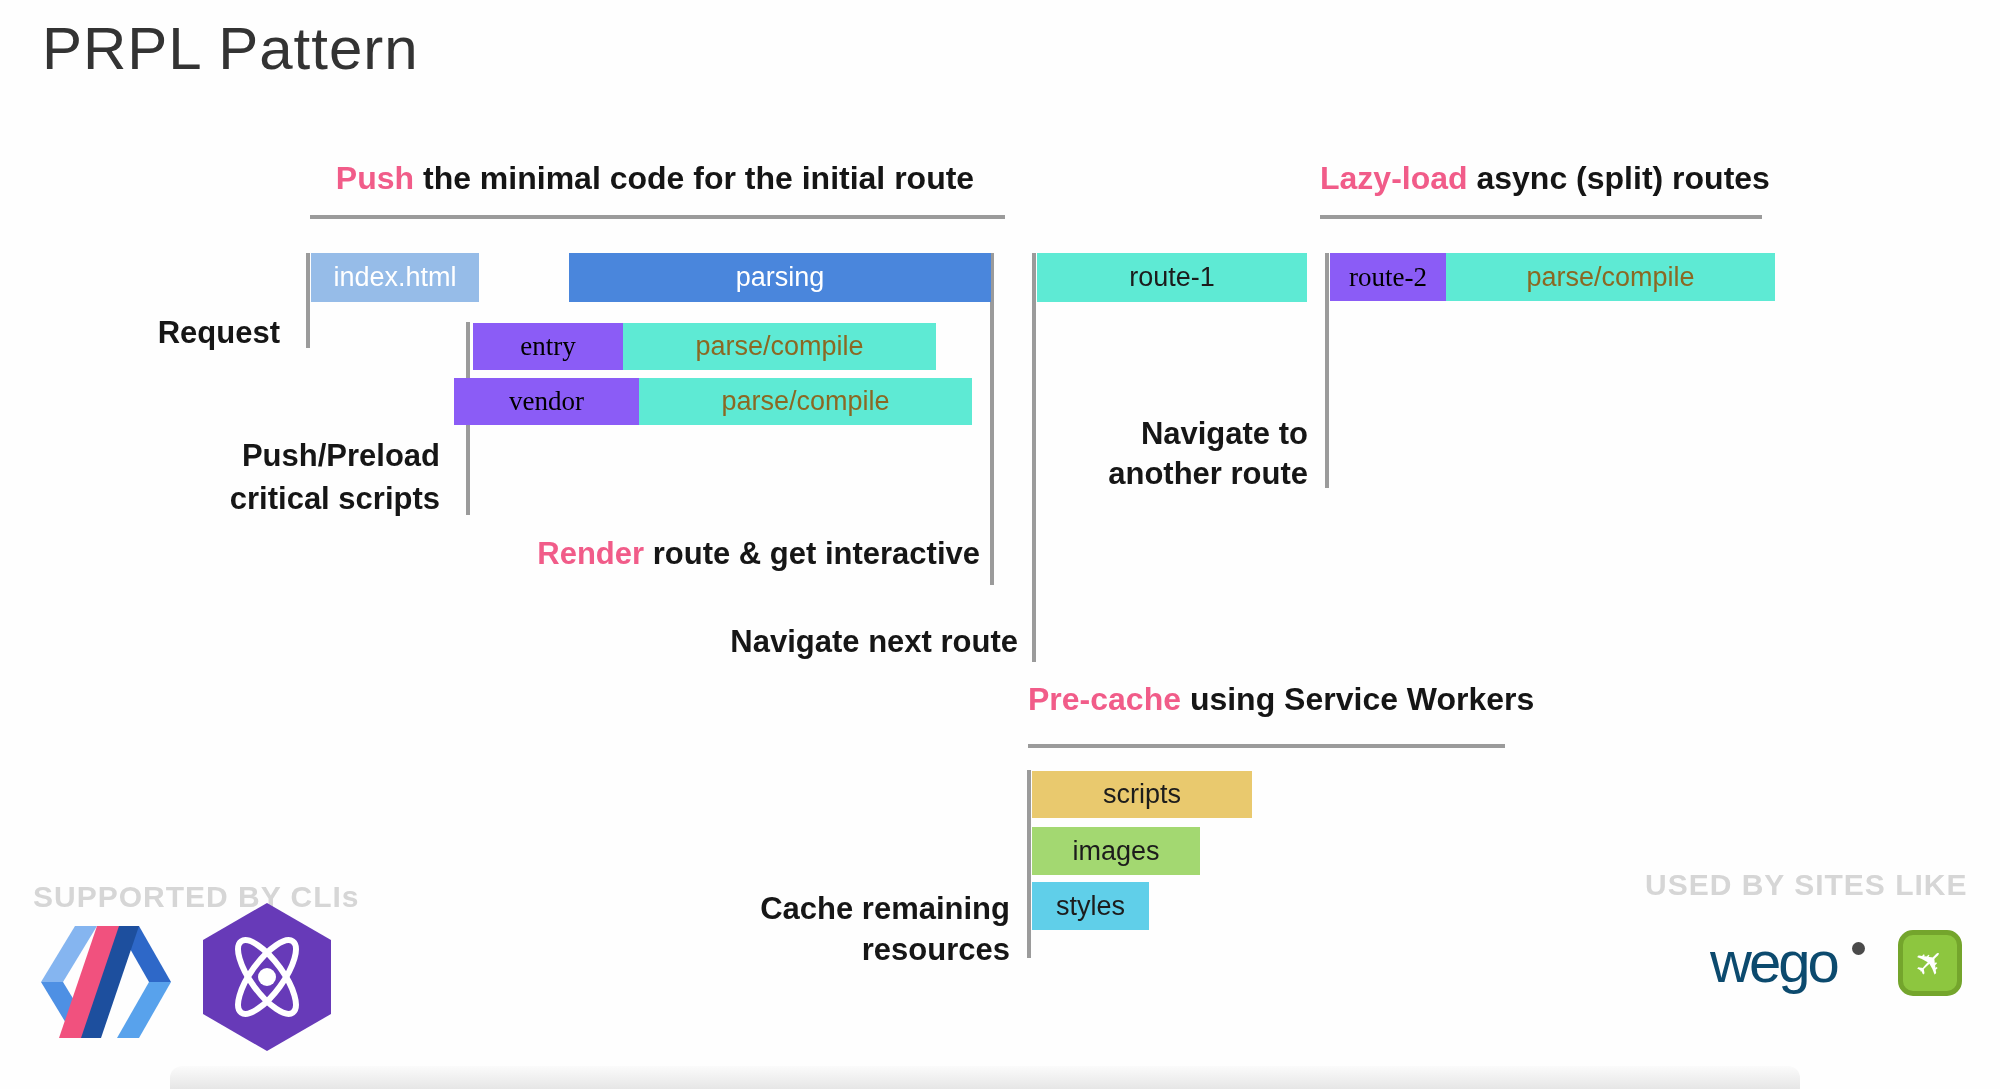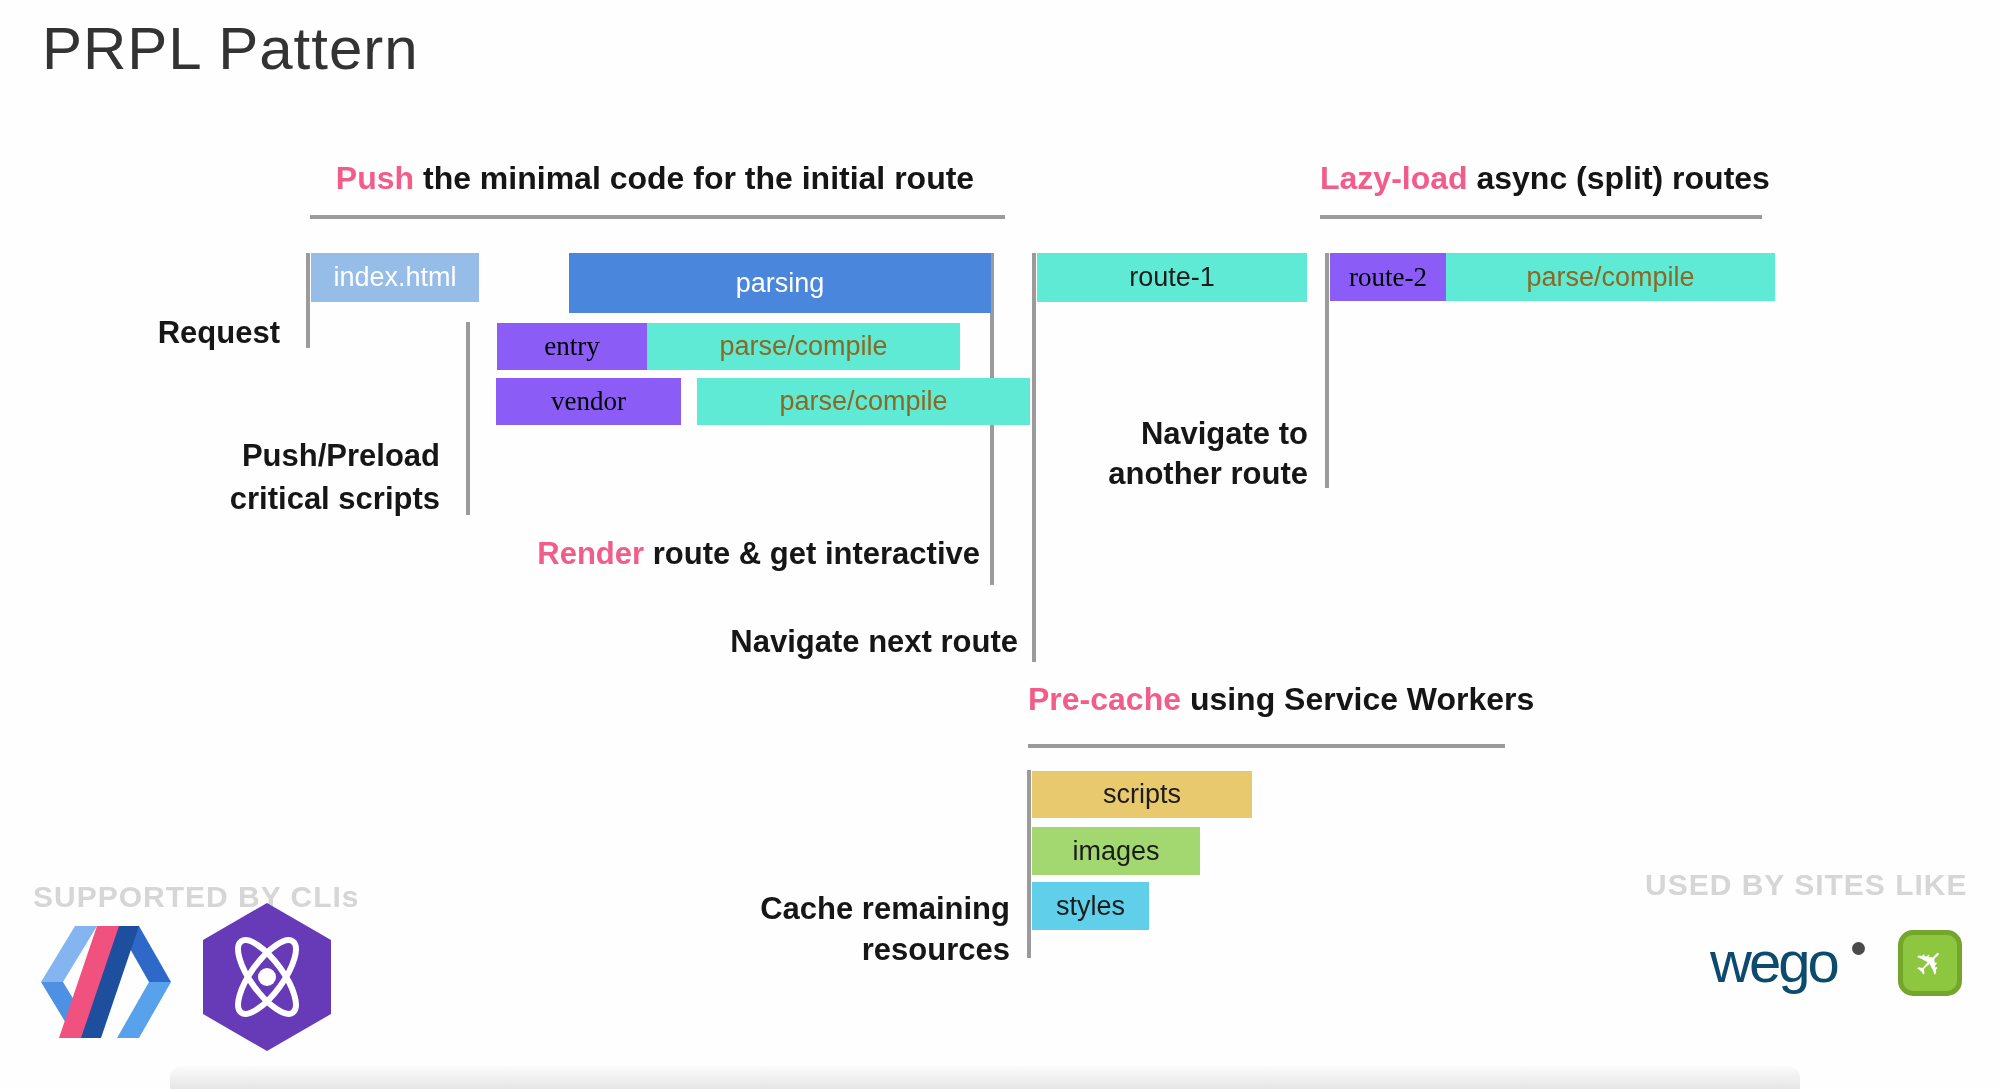--- a/index.html
+++ b/index.html
@@ -46,32 +46,32 @@
   <div class="underline" style="left:1028px;top:744px;width:477px;"></div>
 
   <div class="vline" style="left:306px;top:253px;height:95px;"></div>
   <div class="vline" style="left:466px;top:322px;height:193px;"></div>
   <div class="vline" style="left:990px;top:253px;height:332px;"></div>
   <div class="vline" style="left:1032px;top:253px;height:409px;"></div>
   <div class="vline" style="left:1325px;top:253px;height:235px;"></div>
   <div class="vline" style="left:1027px;top:770px;height:188px;"></div>
 
   <div class="bar" style="left:311px;top:253px;width:168px;height:49px;background:#96BCE8;color:#ffffff;">index.html</div>
-  <div class="bar" style="left:569px;top:253px;width:422px;height:60px;background:#4A86DC;color:#ffffff;">parsing</div>
+  <div class="bar" style="left:569px;top:253px;width:422px;height:49px;background:#4A86DC;color:#ffffff;">parsing</div>
   <div class="bar gold" style="left:1037px;top:253px;width:270px;height:49px;">route-1</div>
   <div class="bar-group" style="left:1330px;top:253px;height:48px;">
     <div class="seg gold-light" style="width:116px;">route-2</div>
     <div class="seg gold parse-txt" style="width:329px;">parse/compile</div>
   </div>
 
-  <div class="bar-group" style="left:473px;top:323px;height:47px;margin-left:24px;">
+  <div class="bar-group" style="left:473px;top:323px;height:47px;">
     <div class="seg gold-light" style="width:150px;">entry</div>
     <div class="seg gold parse-txt" style="width:313px;">parse/compile</div>
   </div>
-  <div class="bar-group" style="left:496px;top:378px;height:47px;gap:16px;">
+  <div class="bar-group" style="left:454px;top:378px;height:47px;">
     <div class="seg gold-light" style="width:185px;">vendor</div>
     <div class="seg gold parse-txt" style="width:333px;">parse/compile</div>
   </div>
 
   <div class="bar" style="left:1032px;top:771px;width:220px;height:47px;background:#E9C96E;">scripts</div>
   <div class="bar" style="left:1032px;top:827px;width:168px;height:48px;background:#A3D871;">images</div>
   <div class="bar" style="left:1032px;top:882px;width:117px;height:48px;background:#60CFE9;">styles</div>
 
   <div class="lbl right" style="left:100px;top:315px;width:180px;">Request</div>
   <div class="lbl right" style="left:150px;top:434px;width:290px;line-height:43px;">

